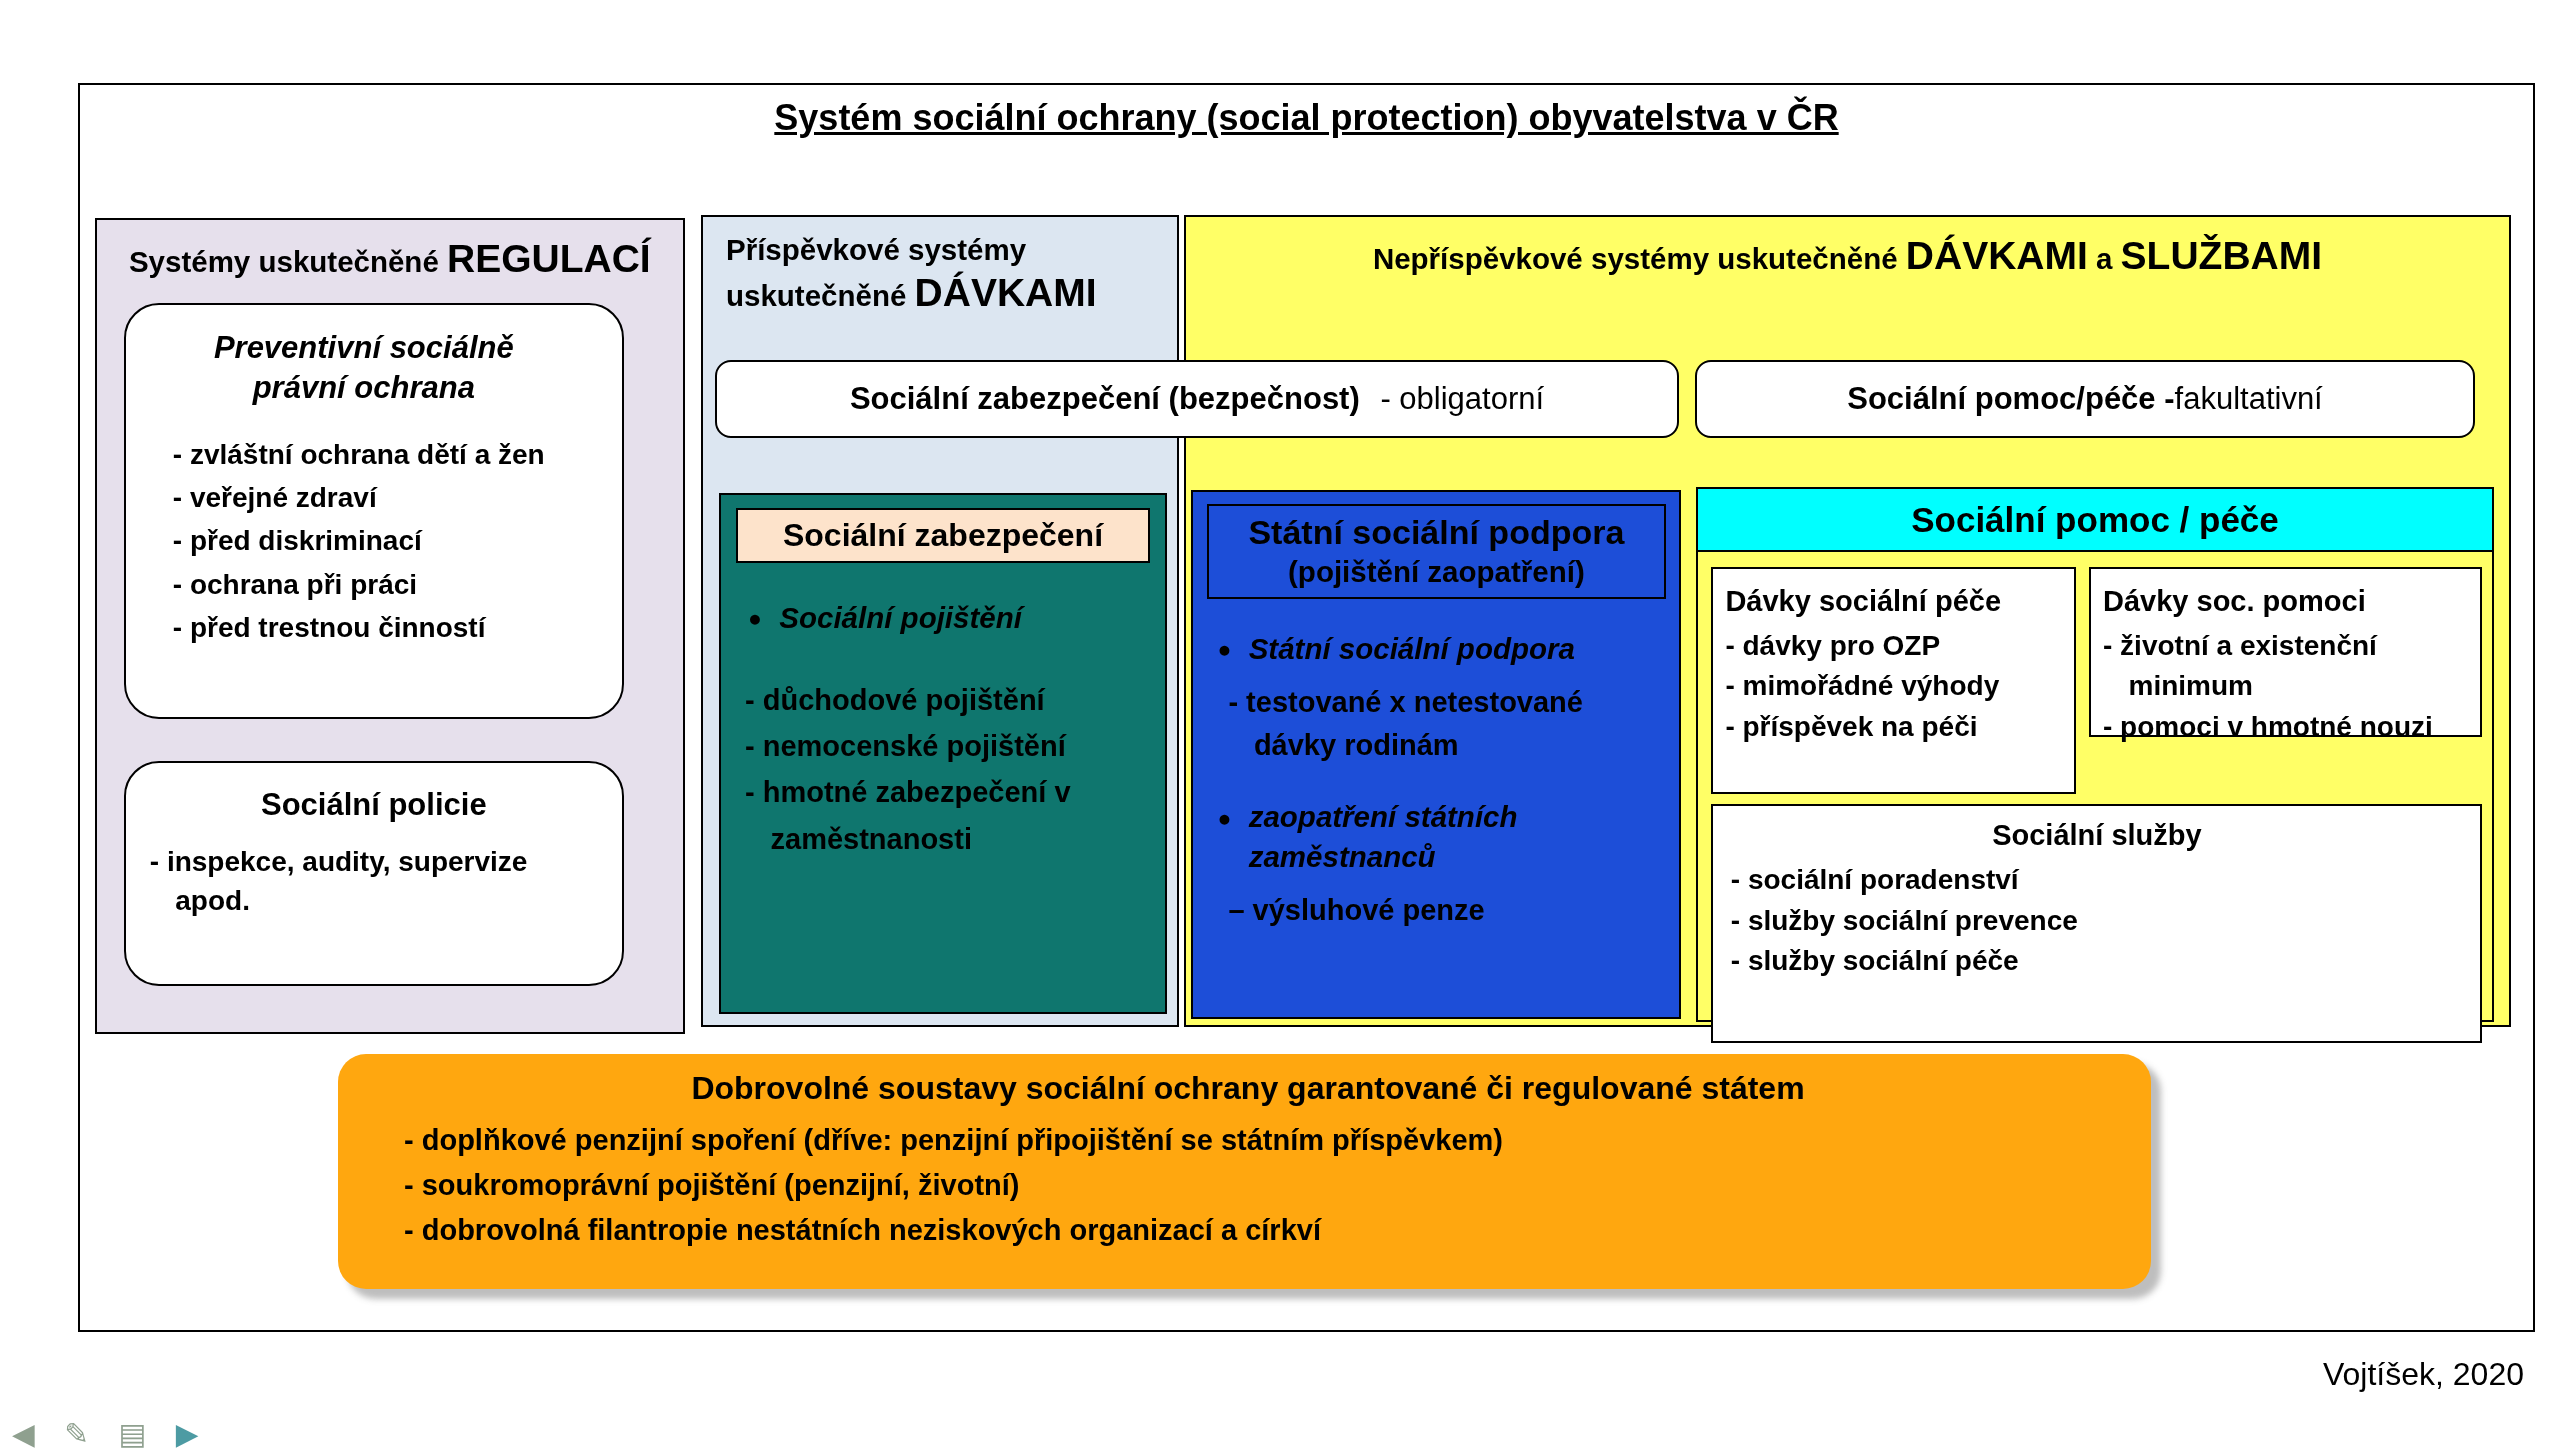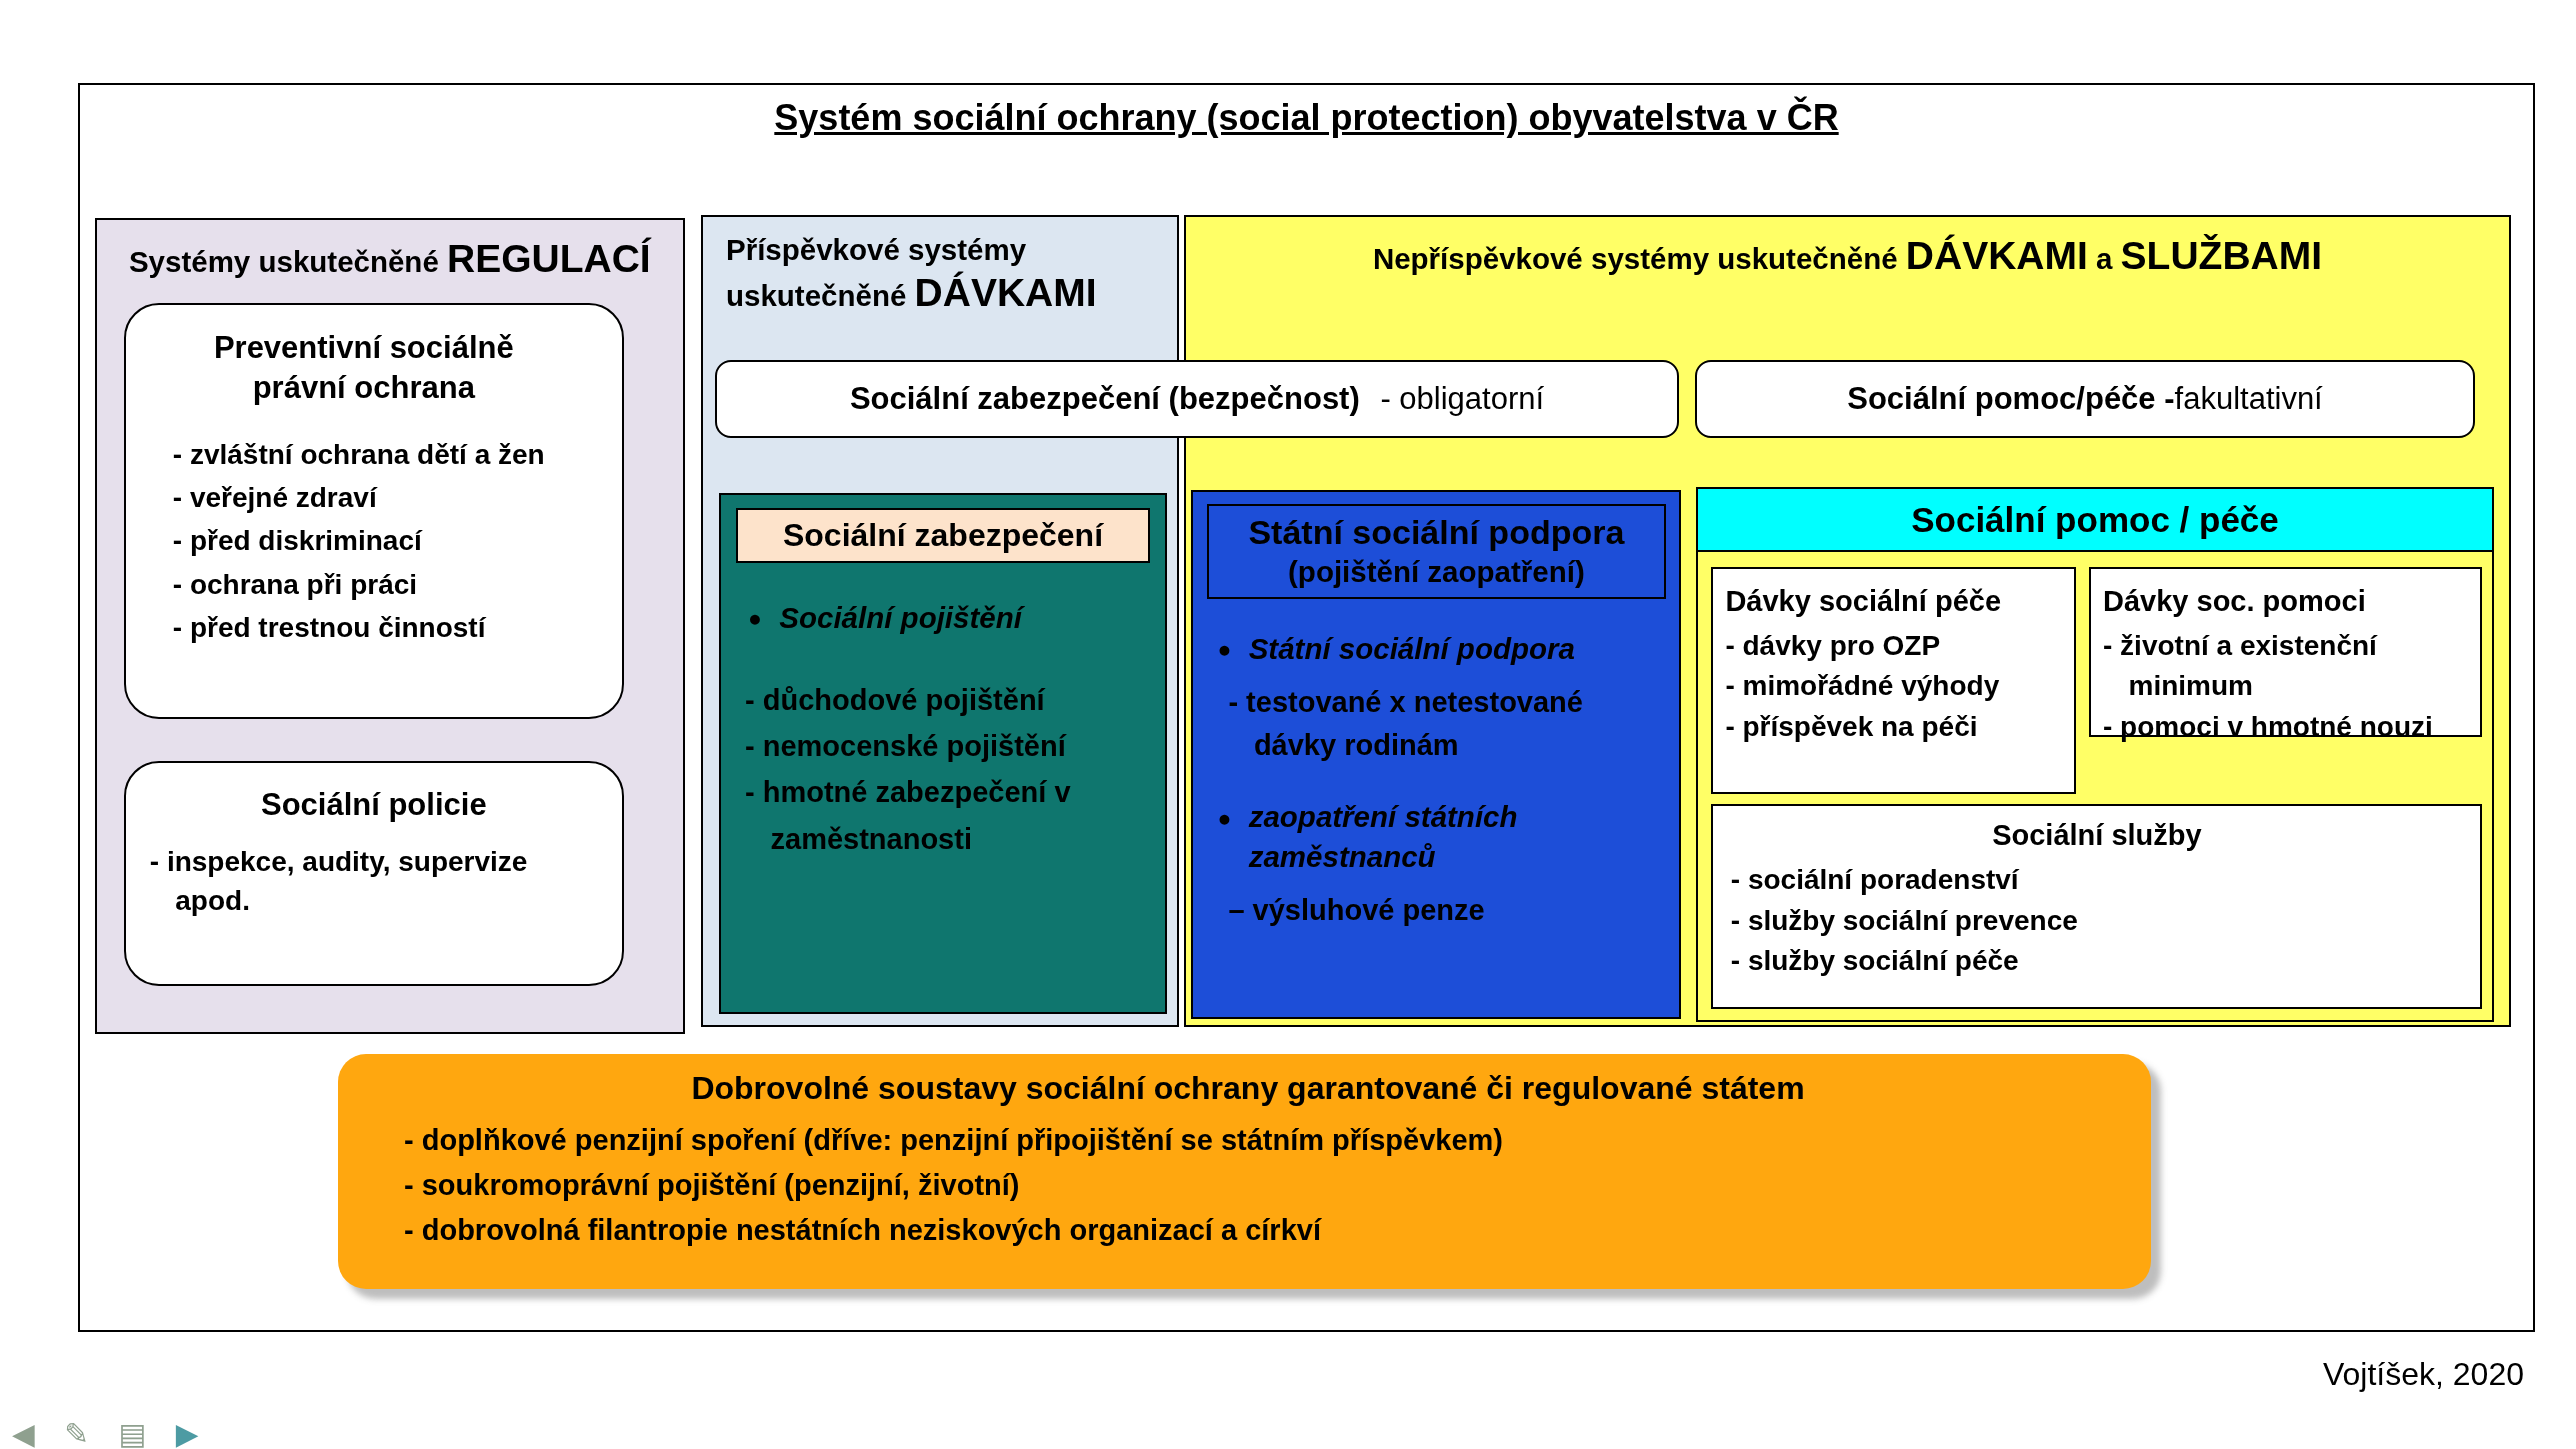--- a/index.html
+++ b/index.html
@@ -21,21 +21,21 @@
 
   .reg-header{margin-top:17.4px;text-align:center;font-weight:bold;font-size:29.5px;}
   .emph{font-size:39px;font-weight:bold;}
   .contrib-header{margin:14.8px 0 0 23px;font-weight:bold;font-size:29.5px;line-height:1.25;}
   .noncontrib-header{margin-top:17.4px;text-align:center;font-weight:bold;font-size:29.5px;}
 
   .rounded-box{position:absolute;background:#fff;border:2px solid #000;border-radius:35px;box-sizing:border-box;}
   .box-preventive{left:27px;top:83px;width:500px;height:416px;}
   .box-police{left:27px;top:541px;width:500px;height:225px;}
   .box-title{text-align:center;font-weight:bold;font-size:31px;line-height:1.3;}
-  .box-preventive .box-title{margin:23px 60px 0 40px;}
+  .box-preventive .box-title{margin:23px 60px 0 40px;font-style:italic;}
   .box-preventive .list{margin:24px 19px 0 47px;font-weight:bold;font-size:28px;line-height:1.55;}
   .box-police .box-title{margin-top:21.5px;}
   .box-police .line{margin:17.4px 24px 0 24px;font-weight:bold;font-size:28px;line-height:1.4;}
 
   .banner{position:absolute;z-index:5;background:#fff;border:2px solid #000;border-radius:16px;
     box-sizing:border-box;display:flex;align-items:center;justify-content:center;font-size:31px;}
   .banner-obligatory{left:635px;top:275px;width:964px;height:78px;gap:12px;}
   .banner-facultative{left:1615px;top:275px;width:780px;height:78px;}
   .banner .bold{font-weight:bold;}
   .banner .rest{font-weight:normal;white-space:pre;}
@@ -60,21 +60,21 @@
   .support-item{margin:12px 17.4px 0 35px;font-weight:bold;font-size:29px;line-height:1.5;}
 
   .box-assistance{position:absolute;left:510px;top:270px;width:798px;height:535px;
     border:2.7px solid #000;background:#FFFF66;box-sizing:border-box;}
   .assistance-header{background:#00FFFF;border-bottom:2px solid #000;text-align:center;
     font-weight:bold;font-size:35px;padding:10.7px 0;}
   .sub-box{position:absolute;background:#fff;border:2px solid #000;box-sizing:border-box;
     font-size:28px;font-weight:bold;line-height:1.45;}
   .sub-care{left:13.4px;top:78px;width:365px;height:227px;padding:10.7px 12px;}
   .sub-aid{left:391px;top:78px;width:393px;height:170px;padding:10.7px 12px;}
-  .sub-services{left:13.4px;top:315px;width:771px;height:205px;padding:8px 17.4px;}
+  .sub-services{left:13.4px;top:315px;width:771px;height:239px;padding:8px 17.4px;}
   .sub-title{font-weight:bold;font-size:29px;margin-bottom:4px;}
   .sub-services .sub-title{text-align:center;}
 
   .box-voluntary{position:absolute;left:258px;top:969px;width:1813px;height:235px;
     background:#FFA70F;border-radius:28px;box-sizing:border-box;padding:16px 40px 0 47px;
     box-shadow:9.4px 9.4px 6.7px rgba(110,110,110,0.45);}
   .voluntary-title{text-align:center;font-weight:bold;font-size:32px;}
   .voluntary-items{margin-top:10.7px;font-weight:bold;font-size:29px;line-height:1.55;padding-left:19px;}
 
   .credit{position:absolute;right:52px;top:1356px;font-size:32px;}

